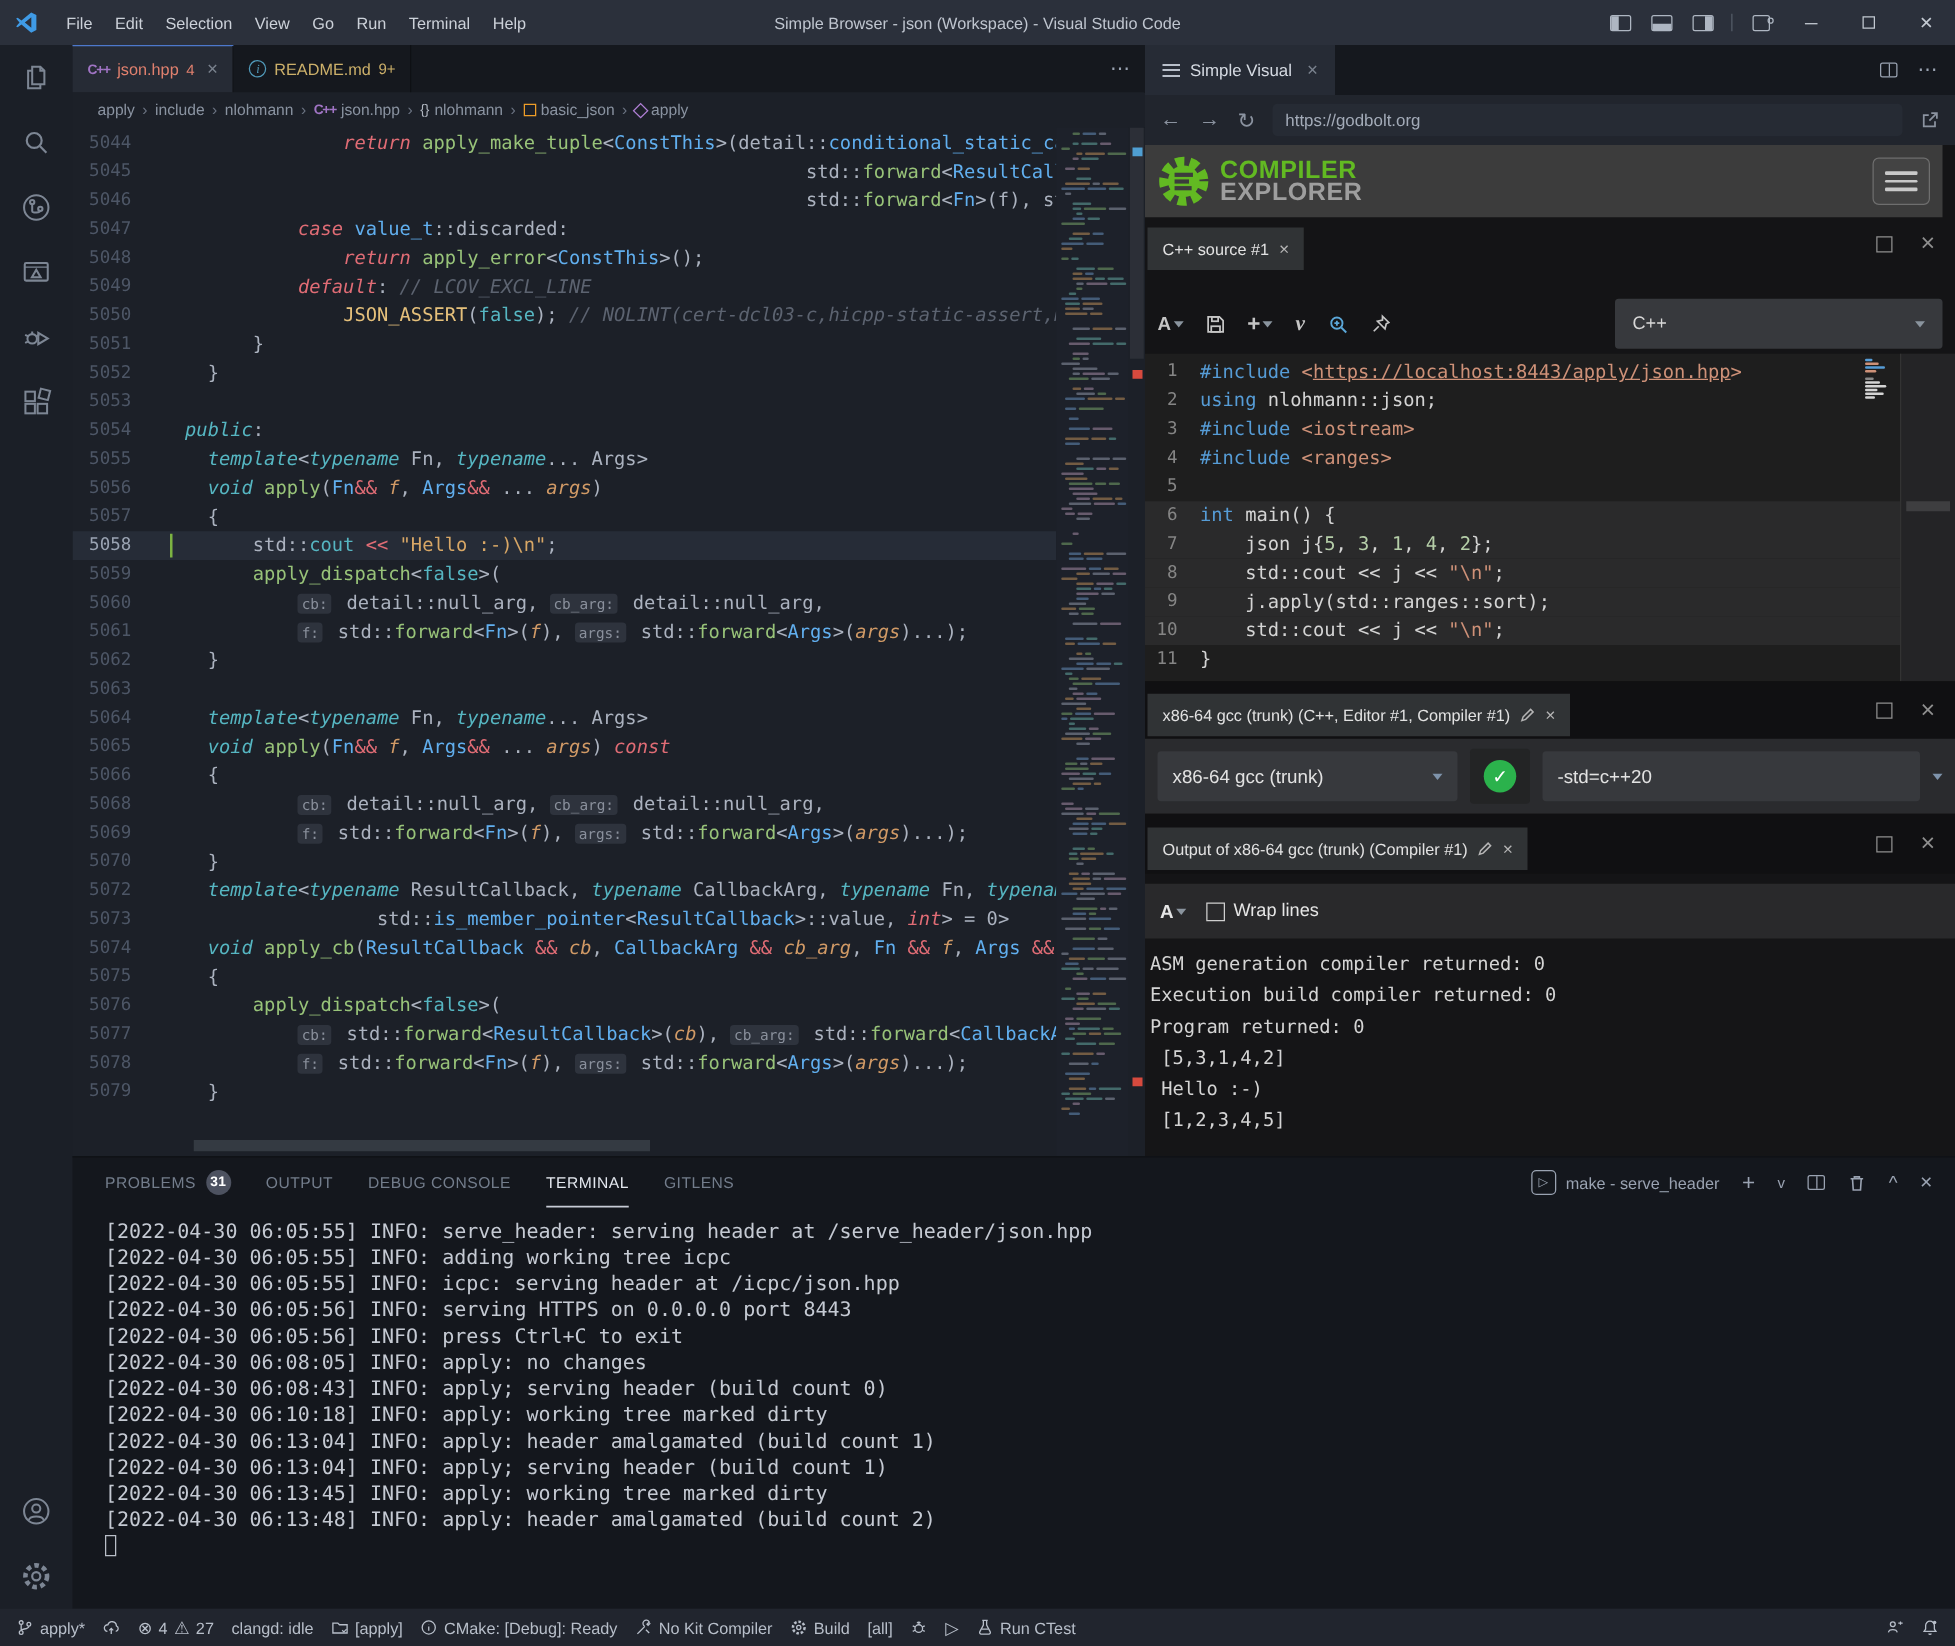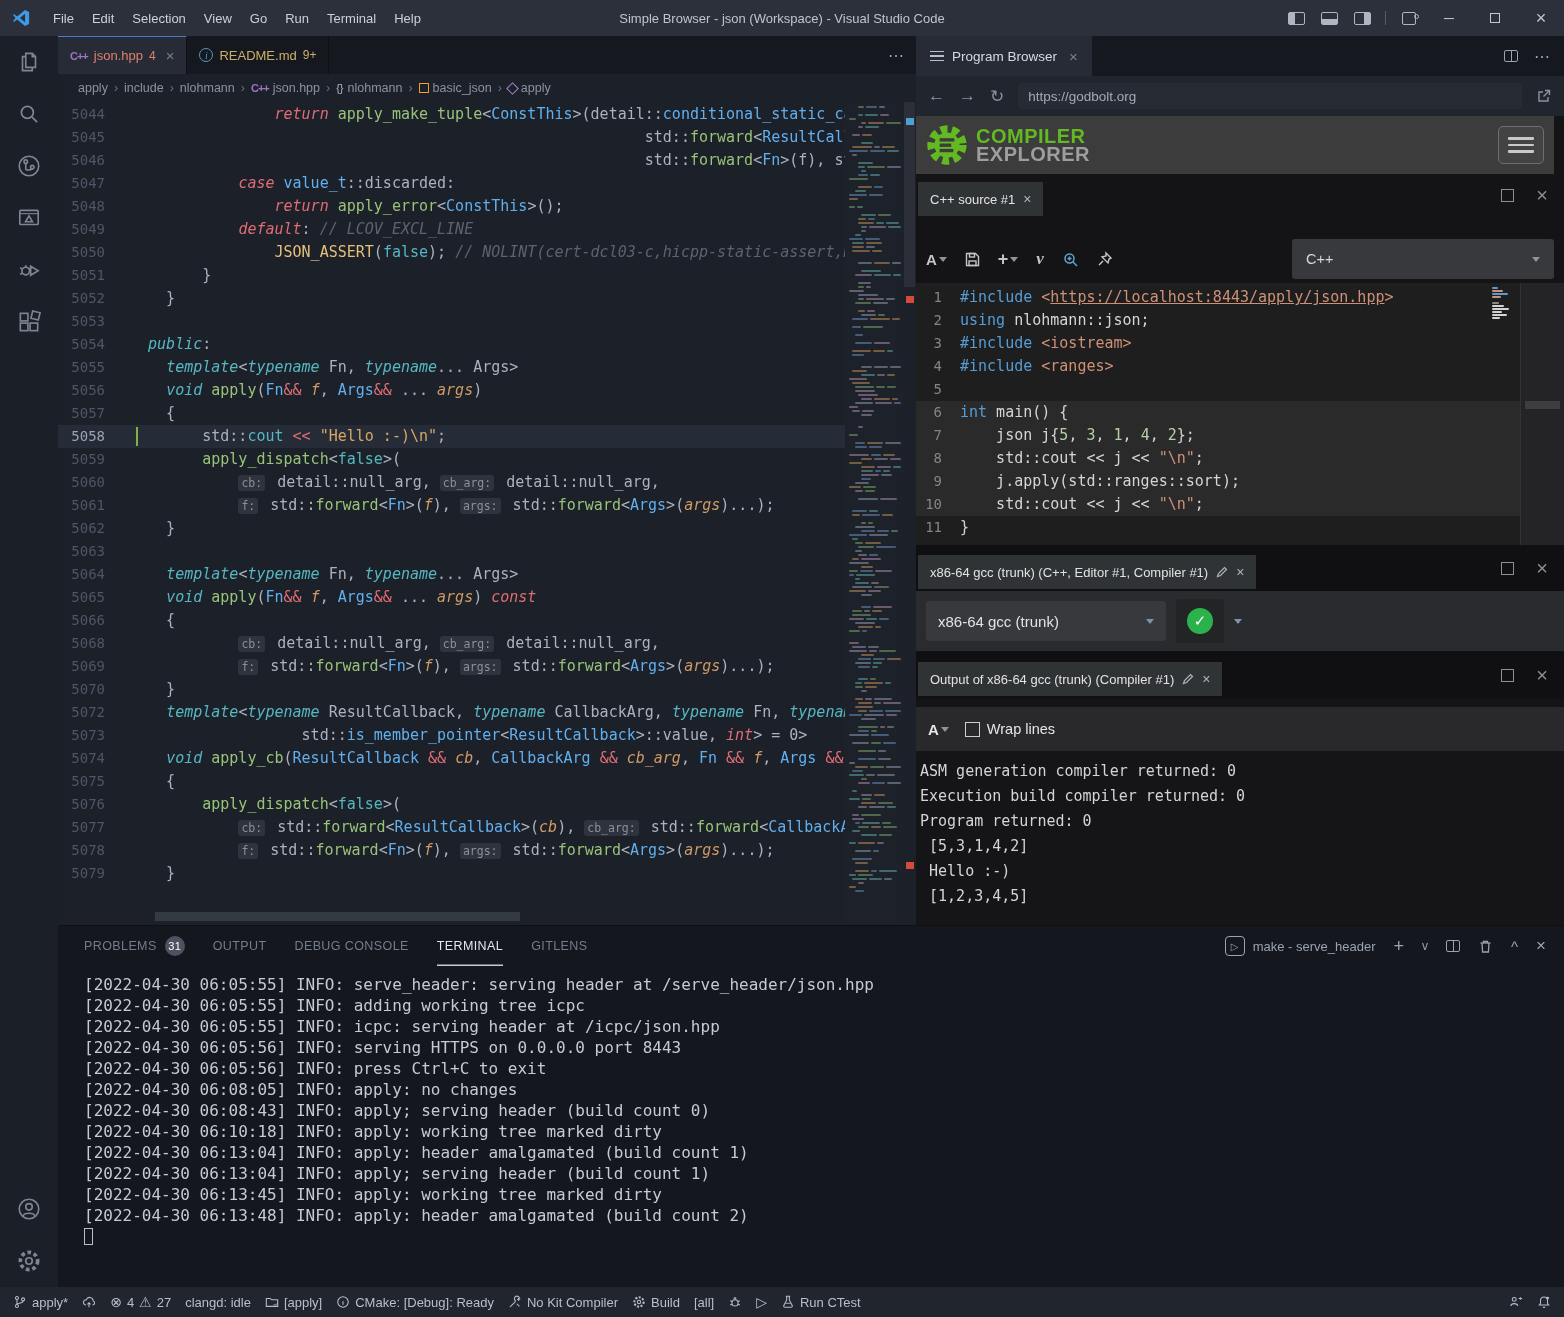--- a/index.html
+++ b/index.html
@@ -141,21 +141,21 @@
   #out-toolbar { position:absolute; left:0; top:591px; width:648px; height:44px; background:#29292b; display:flex; align-items:center; padding:0 12px; gap:16px; color:#e6e6e6; }
   .checkbox { width:15px; height:15px; border:1.6px solid #cfcfcf; background:transparent; }
   #out-content { position:absolute; left:0; top:635px; width:648px; height:174px; background:#151517; padding:8px 4px 0 4px; }
   .out-line { font-family:"DejaVu Sans Mono", monospace; font-size:15px; line-height:25px; color:#d4d4d4; white-space:pre; }
 
   
   #panel { position:absolute; left:58px; top:925px; width:1506px; height:362px; background:#14171d; border-top:1px solid #0e1014; }
   #panel-tabs { position:absolute; left:0; top:0; width:1506px; height:40px; display:flex; align-items:center; padding-left:26px; gap:28px; }
   .panel-tab { display:flex; align-items:center; gap:8px; color:#737d8c; font-size:12.5px; height:40px; letter-spacing:0.4px; }
   .panel-tab.active { color:#e3e7ee; box-shadow:inset 0 -1.5px 0 #c7ccd6; }
-  .panel-badge { background:#4d5260; color:#fff; font-size:11px; border-radius:50%; width:20px; height:20px; display:flex; align-items:center; justify-content:center; }
+  .panel-badge { background:#4d5260; color:#fff; font-size:11px; border-radius:50%; width:20px; height:20px; display:flex; align-items:center; justify-content:center;font-weight:bold; }
   #panel-right { margin-left:auto; display:flex; align-items:center; gap:18px; padding-right:18px; color:#9aa3b2; }
   #term-chip { display:flex; align-items:center; gap:8px; }
   #term-chip .box { width:20px; height:20px; border:1.3px solid #9aa3b2; border-radius:4px; display:flex; align-items:center; justify-content:center; font-size:10px; }
   #term-lines { position:absolute; left:26px; top:48px; right:20px; }
   .term-line { font-family:"DejaVu Sans Mono", monospace; font-size:16px; line-height:21px; color:#c5cad3; white-space:pre; overflow:hidden; }
   #term-cursor { width:9px; height:17px; border:1px solid #b9bec8; margin-top:2px; }
 </style>
 </head>
 <body>
 
@@ -1154,21 +1154,21 @@
         <div class="ruler-mark" style="top:760px; background:#d64a3e;"></div>
       </div>
       <div id="hscroll"></div>
     </div>
   </div>
 
   <div id="browser">
     <div id="b-tabstrip">
       <div id="b-tab">
         <span class="list-ico"></span>
-        <span>Program Browser</span>
+        <span>Simple Visual</span>
         <span class="tab-close">×</span>
       </div>
       <div id="b-tab-actions">
         <span class="split-ico"></span>
         <span style="font-size:16px;">⋯</span>
       </div>
     </div>
     <div id="b-toolbar">
       <span class="nav-ico">←</span>
       <span class="nav-ico">→</span>
@@ -1281,20 +1281,23 @@
         </div>
       </div>
       <div id="cmp-row">
         <div class="ce-select" id="compiler-select">
           <span>x86-64 gcc (trunk)</span>
           <span class="caret" style="border-top-color:#7e93ab;"></span>
         </div>
         <div id="ok-btn">
           <div id="ok-circle">✓</div>
         </div>
+        <div class="ce-select" id="options-field">
+          <span>-std=c++20</span>
+        </div>
         <span class="caret" style="border-top-color:#7e93ab;"></span>
       </div>
       <div id="out-tab-row">
         <div class="gl-tab" style="margin-left:2px;">
           <span>Output of x86-64 gcc (trunk) (Compiler #1)</span>
           <svg width="12" height="12" viewBox="0 0 12 12" fill="none" stroke="#b5b5b5" stroke-width="1.2">
               <path d="M1.5 10.5 l1-3 6-6 2 2 -6 6 z"></path>
             </svg>
           <span class="gl-close">×</span>
         </div>

